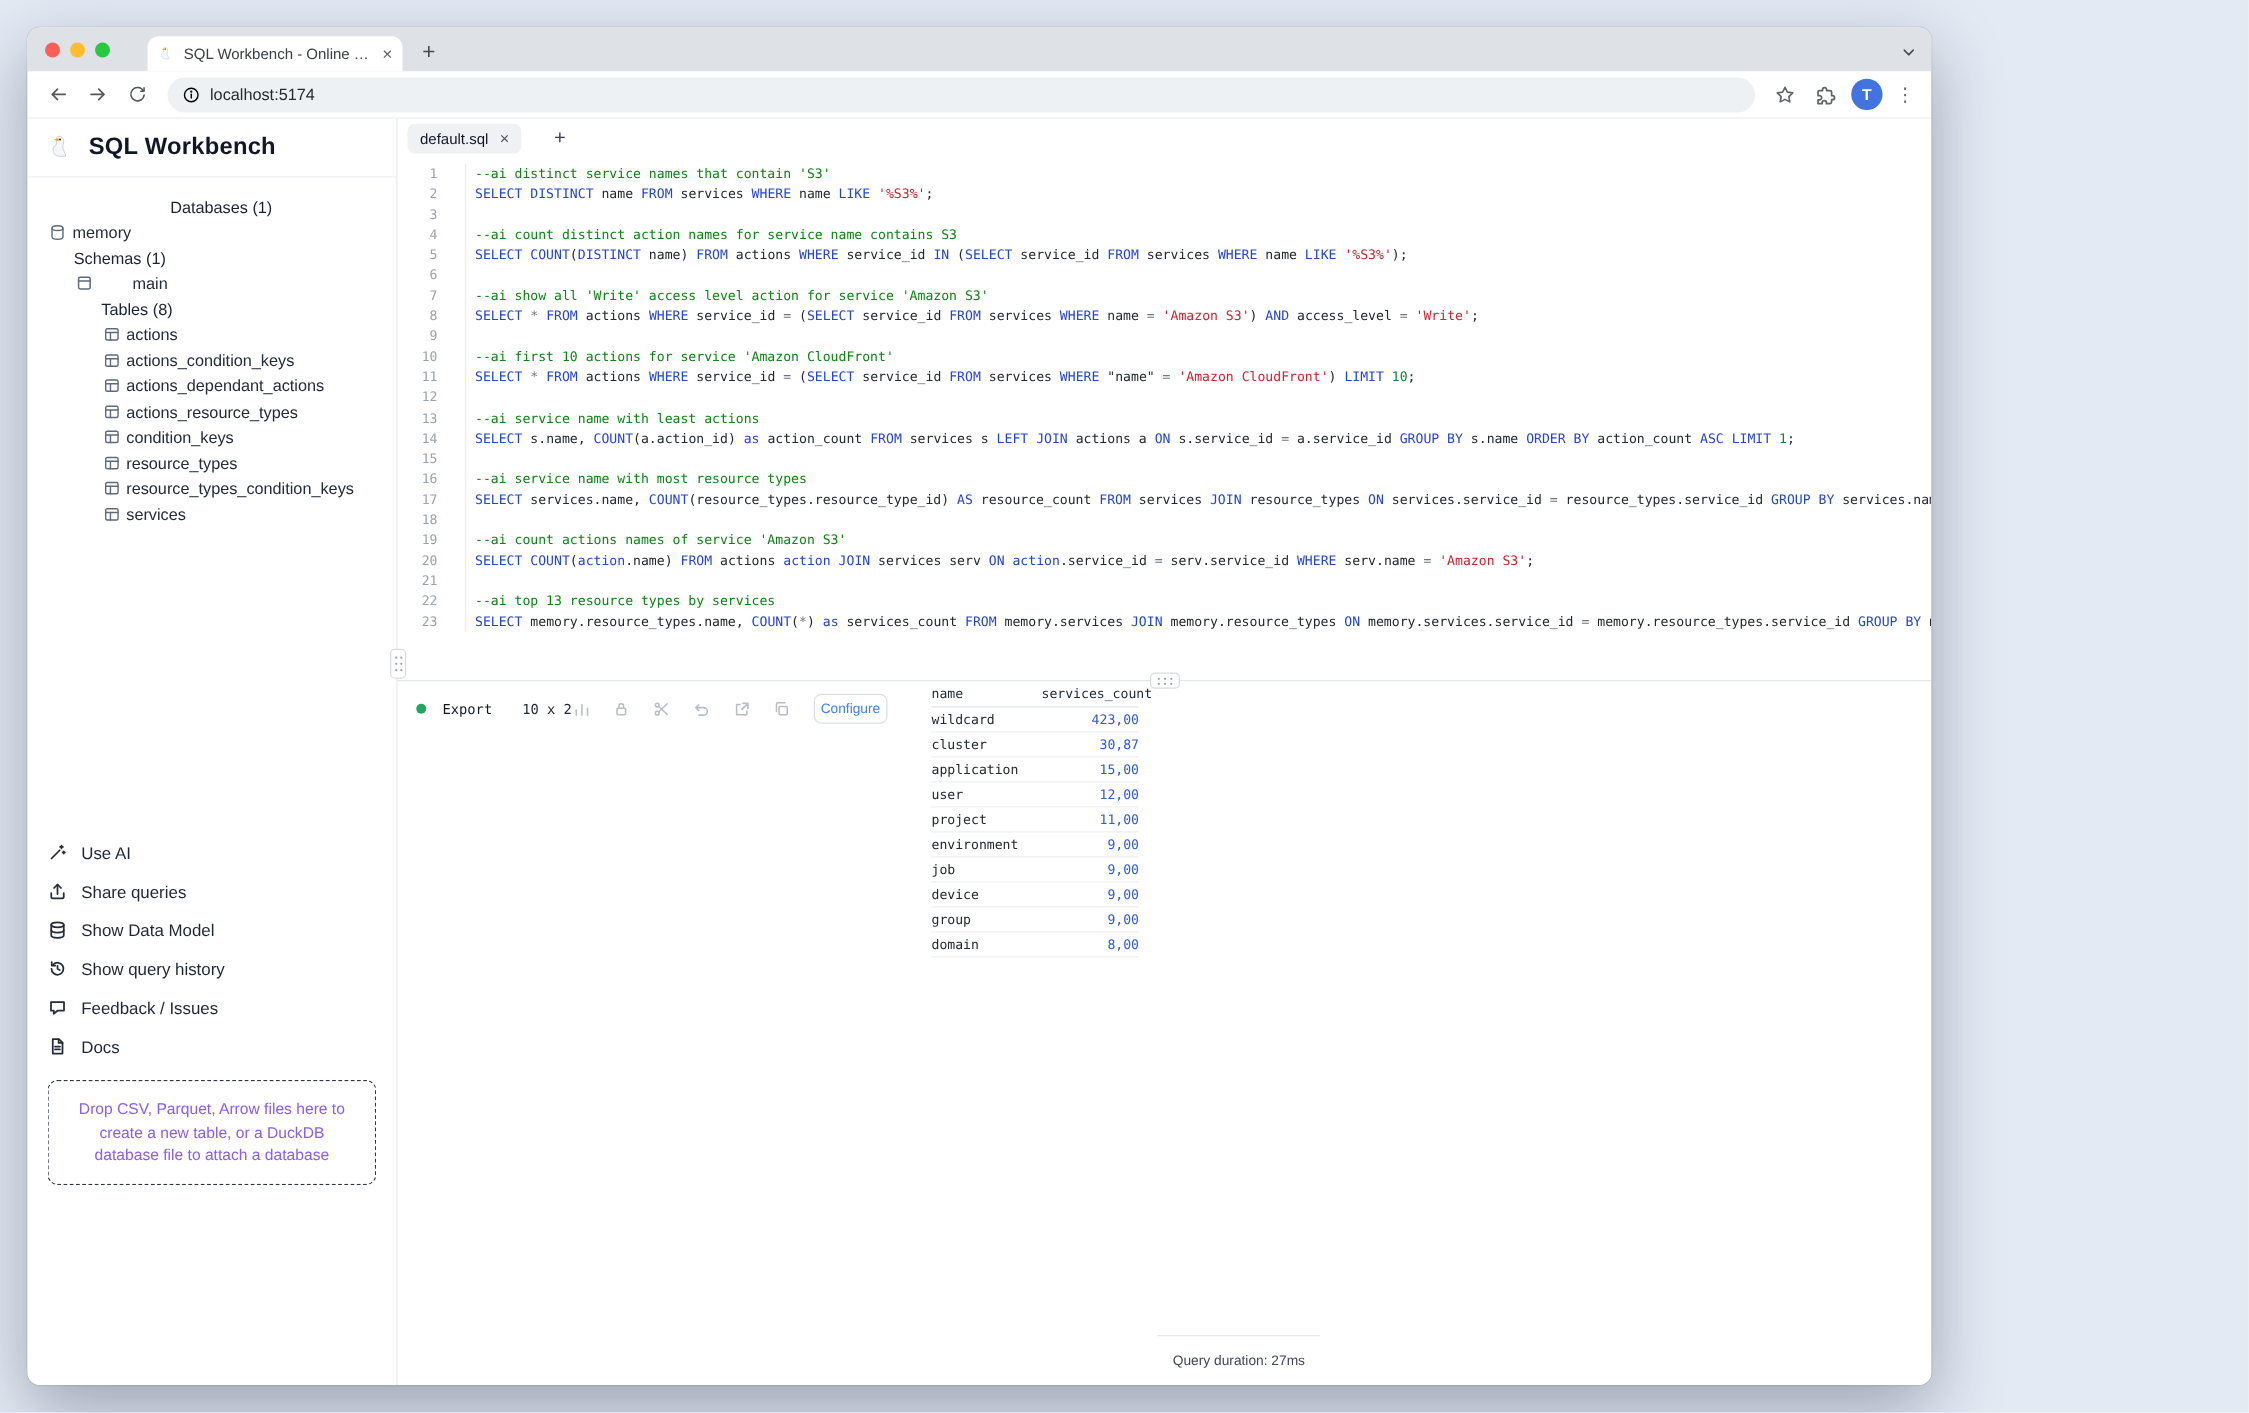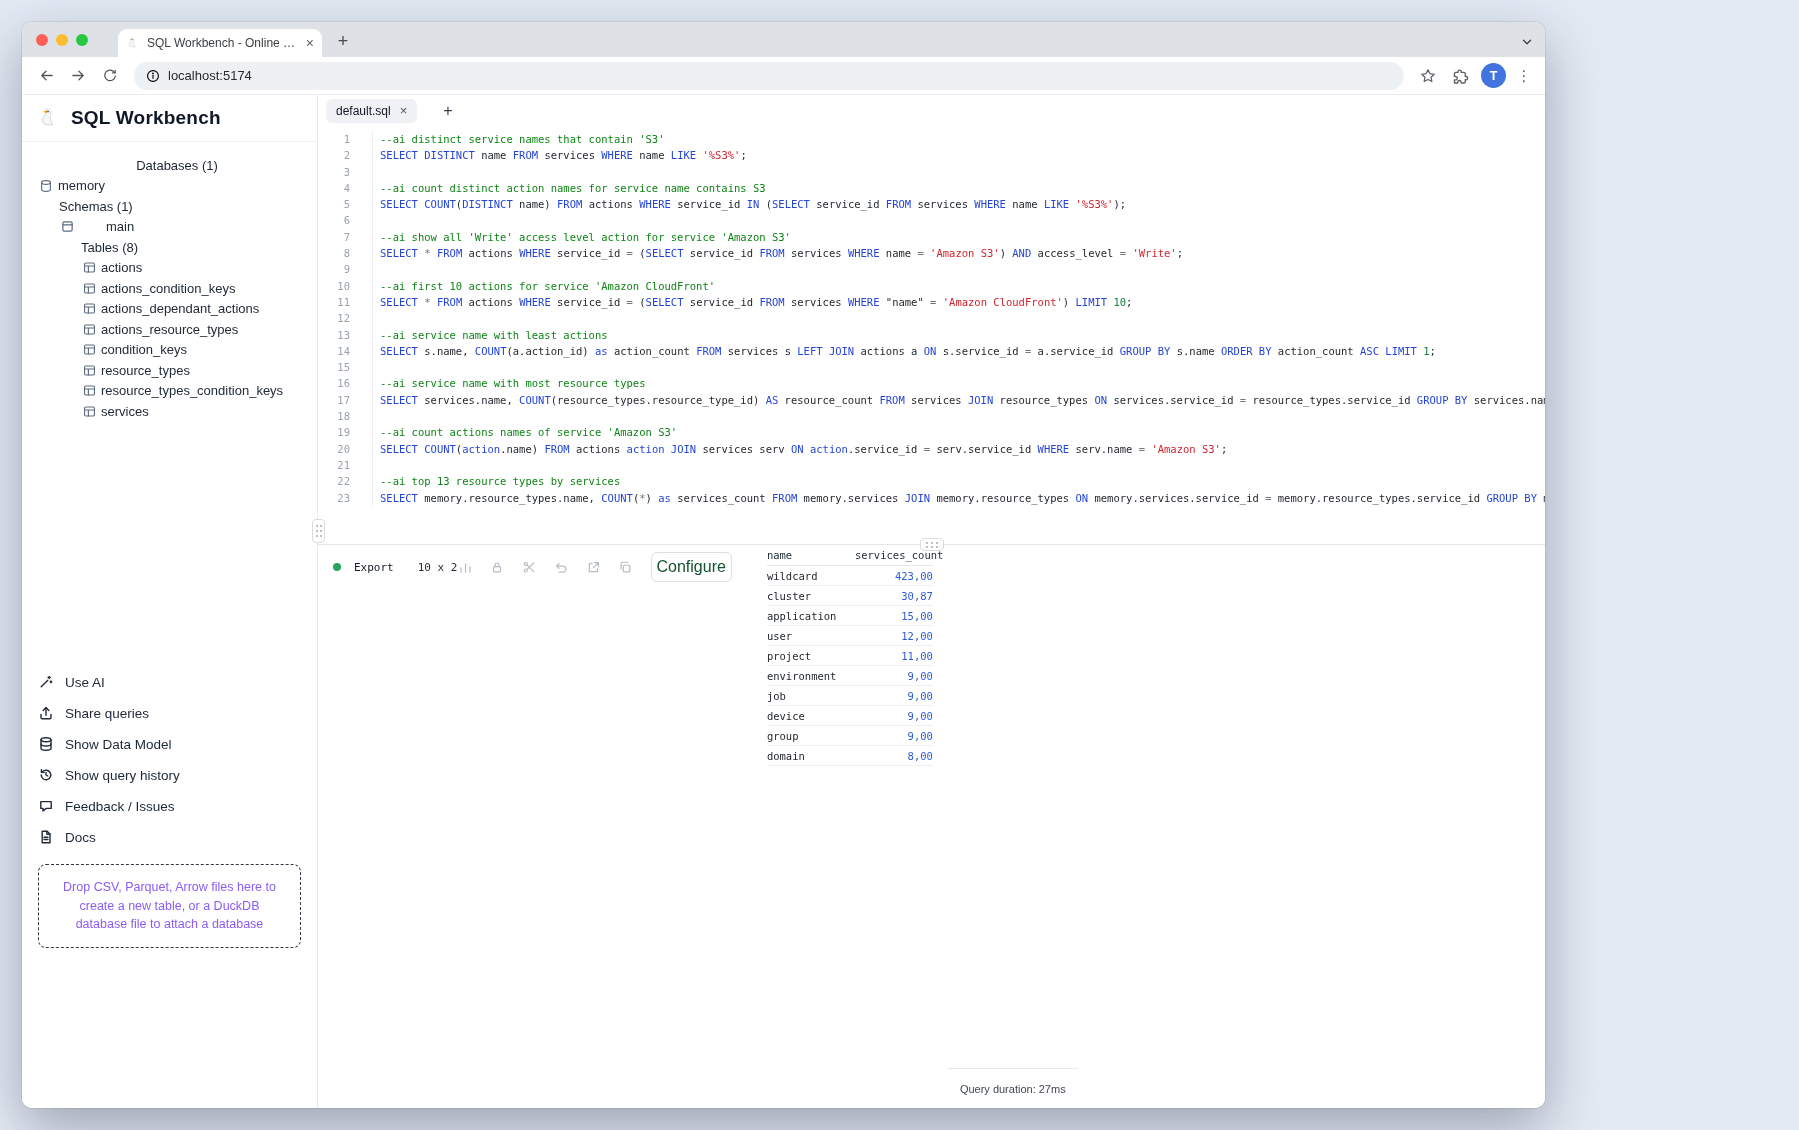--- a/index.html
+++ b/index.html
@@ -78,21 +78,21 @@
            justify-content: center; color: #9aa1ab; }
   .vgrip { position: absolute; left: 290px; top: 424px; width: 13px; height: 24px; background: #fff;
            border: 1px solid #d8dce1; border-radius: 4px; display: flex; align-items: center; justify-content: center;
            color: #9aa1ab; z-index: 5; }
   .rheader { height: 44px; flex: none; display: flex; align-items: center; padding: 0 19px 0 15px; }
   .dot { width: 8px; height: 8px; border-radius: 50%; background: #26a65d; flex: none; margin-right: 13px; }
   .rlabel { font-family: "DejaVu Sans Mono", "Liberation Mono", monospace; font-size: 11px; color: #111827; }
   .rdims  { font-family: "DejaVu Sans Mono", "Liberation Mono", monospace; font-size: 11px; color: #1f2937; margin-left: 24px; }
   .ricons { margin-left: auto; display: flex; align-items: center; gap: 17px; color: #b6bdc6; }
   .configure { margin-left: 18px; border: 1px solid #dcdfe4; border-radius: 6px; padding: 5px 5px;
-               font-size: 16px; color: #14532d; background: #fff; }
+               font-size: 11px; color: #3b82f6; background: #fff; }
   .rtable { margin: 0 15px 0 16px; font-family: "DejaVu Sans Mono", "Liberation Mono", monospace; font-size: 10.5px; flex: none; }
   .rhead { display: flex; height: 21px; align-items: center; border-bottom: 1px solid #e3e7ec; color: #1f2937; }
   .c-name { width: 88px; }
   .c-val { width: 78px; text-align: right; }
   .rrow { display: flex; height: 20px; align-items: center; border-bottom: 1px solid #edeff2; color: #24292f; }
   .rrow .c-val { color: #2d5bd7; }
   .statusbar { margin-top: auto; height: 40px; flex: none; border-top: 1px solid #e5e8ec; display: flex; align-items: center;
                justify-content: flex-end; padding: 0 12px; font-size: 11px; color: #3f4754; }
   svg.ic { fill: none; stroke: currentColor; stroke-width: 1.4; stroke-linecap: round; stroke-linejoin: round; }
   svg.thin { stroke-width: 1.3; }

